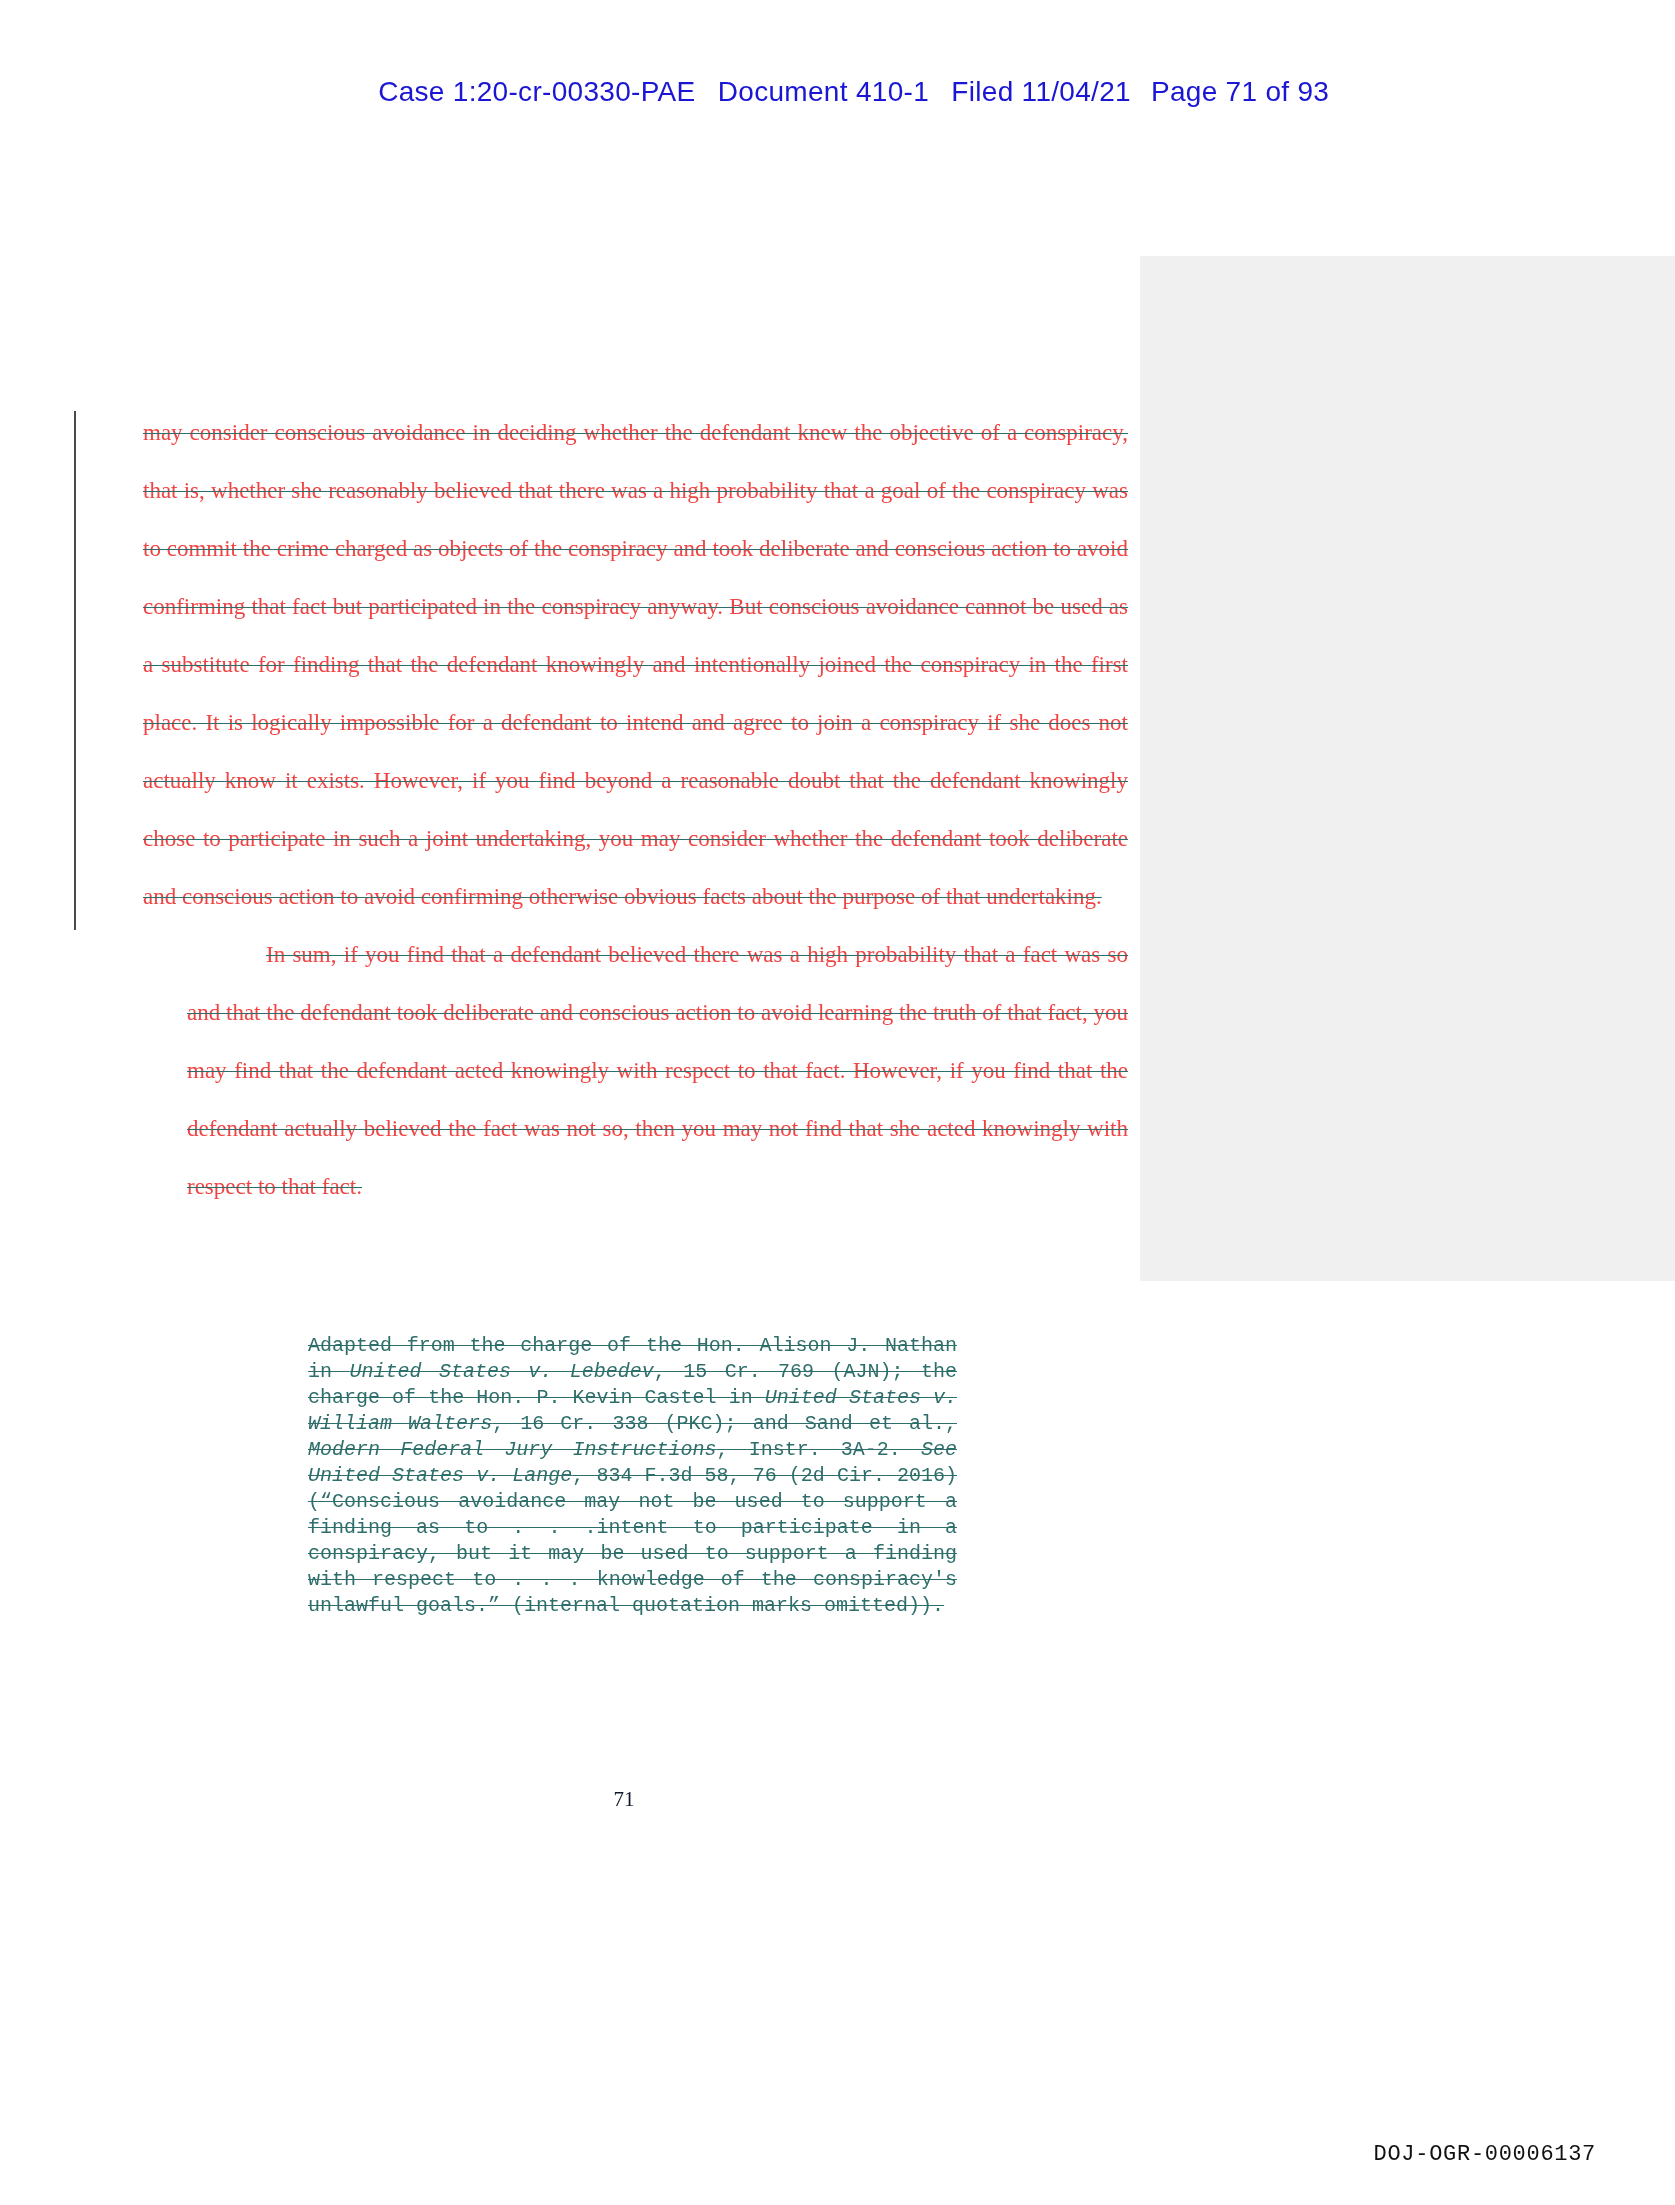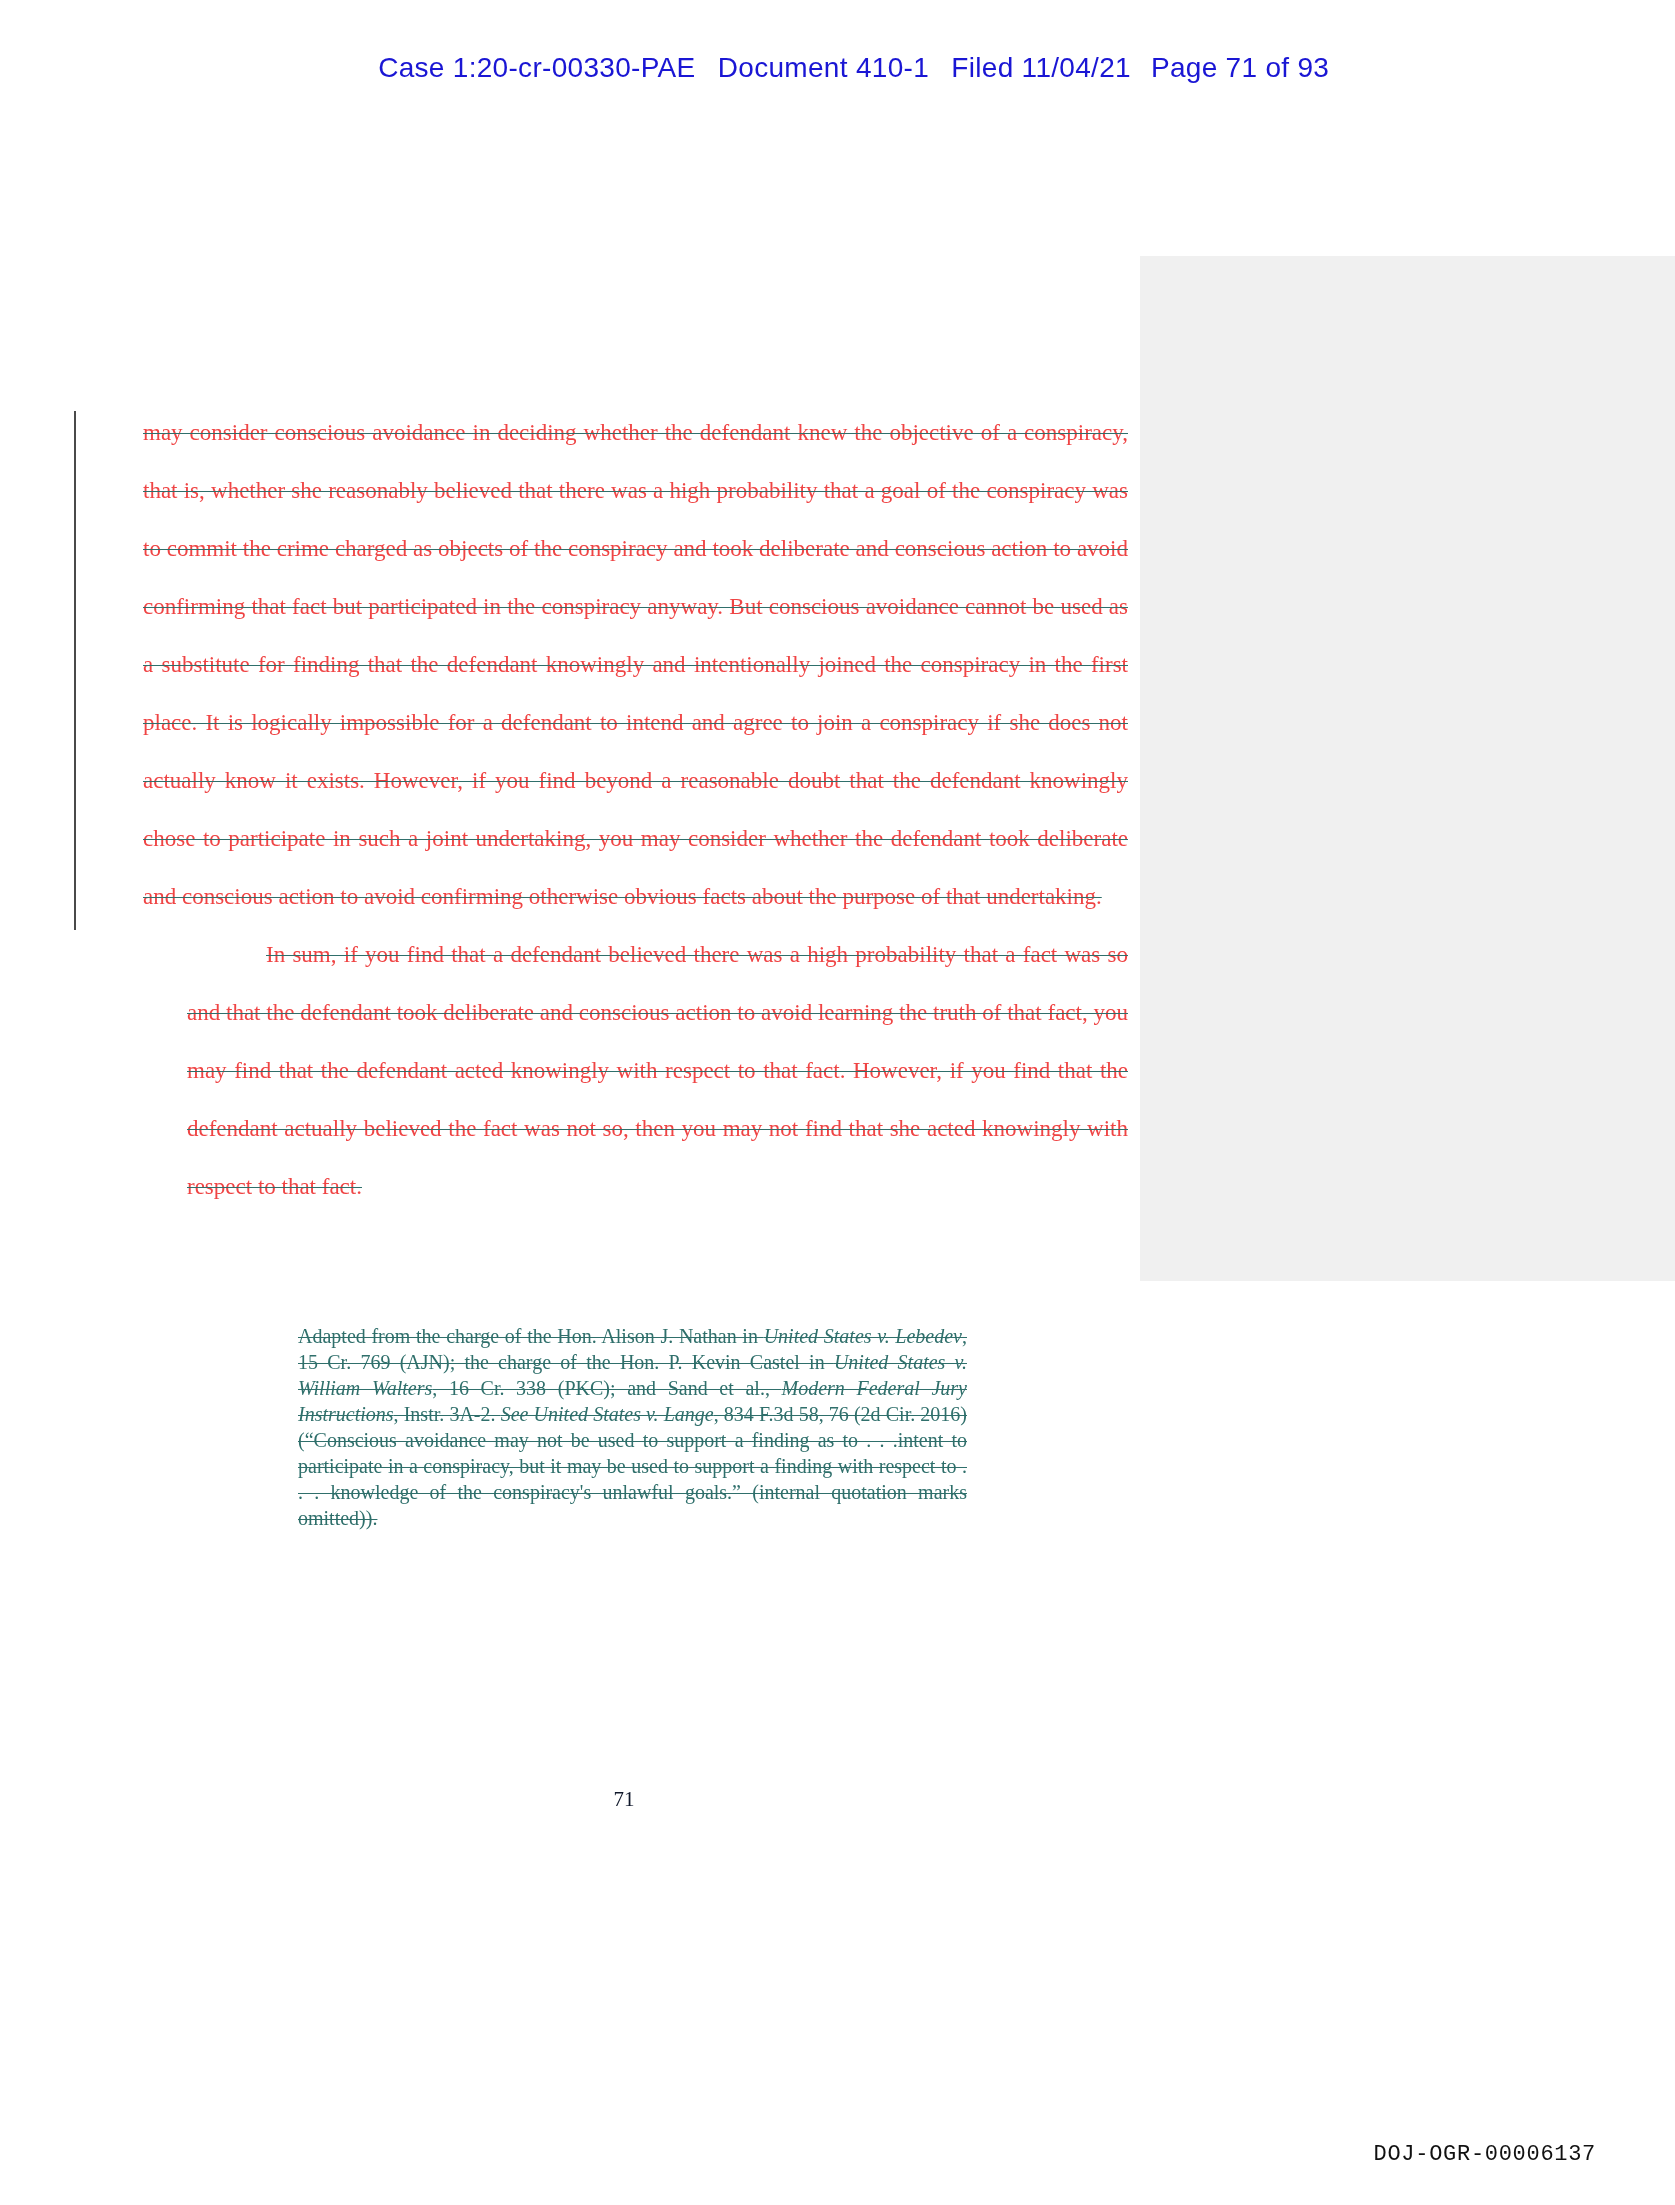--- a/index.html
+++ b/index.html
@@ -14,21 +14,21 @@
     position: relative;
     width: 1675px;
     height: 2205px;
     background: #ffffff;
     overflow: hidden;
   }
 
   
   .ecf-header {
     position: absolute;
-    top: 20px;
+    top: 44px;
     left: 0;
     width: 1675px;
     text-align: center;
     color: #1a16d4;
     font-family: "Liberation Sans", sans-serif;
     font-size: 28px;
     letter-spacing: 0.3px;
     white-space: pre;
   }
   .ecf-header span { display: inline-block; }
@@ -83,21 +83,21 @@
   .block-quote {
     position: absolute;
     left: 294px;
     top: 1319px;
     width: 677px;
     font-size: 20px;
     line-height: 26px;
     color: #2f6f6b;
     text-align: justify;
   }
-  .block-quote p { margin: 4px; }
+  .block-quote p { margin: 14px; font-family: Liberation Mono, monospace; }
   .ital { font-style: italic; }
 
   .page-number {
     position: absolute;
     left: 0;
     top: 1787px;
     width: 1248px;
     text-align: center;
     font-size: 21px;
     color: #0f172a;

